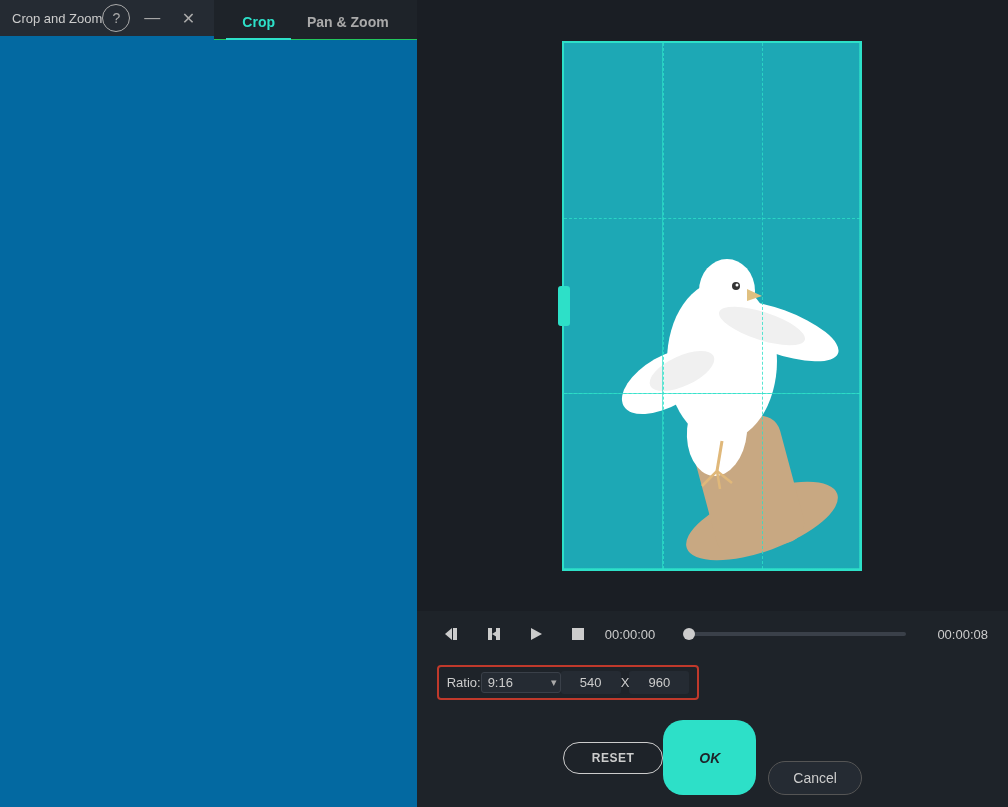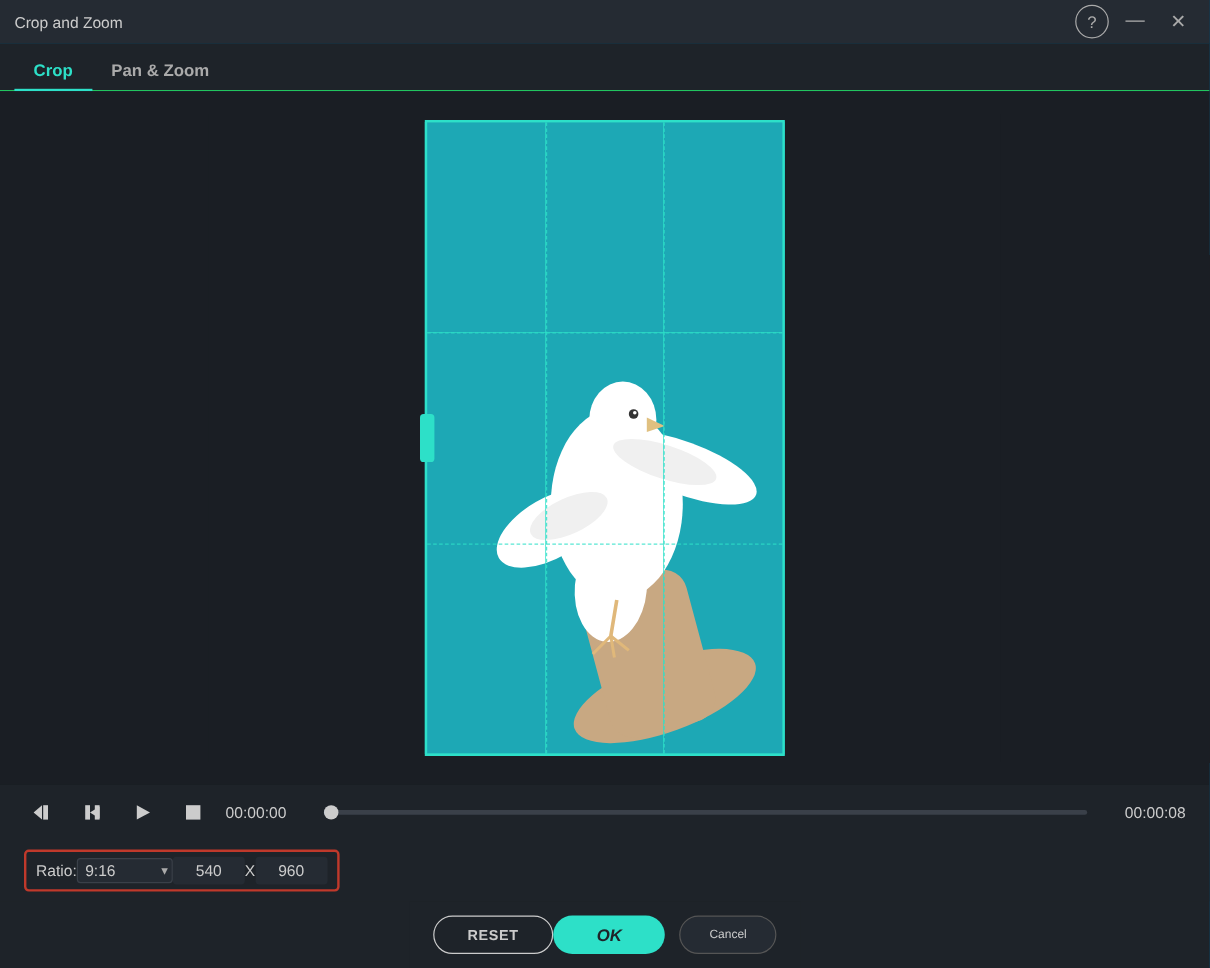--- a/index.html
+++ b/index.html
@@ -11,21 +11,21 @@
       width: 1008px;
       height: 807px;
       overflow: hidden;
     }
 
     .window {
       width: 1008px;
       height: 807px;
       background: #0369a1;
       display: flex;
-      flex-direction: column;
+      flex-direction: row;
     }
 
     .title-bar {
       display: flex;
       align-items: center;
       justify-content: space-between;
       padding: 0 12px;
       height: 36px;
       background: #252b33;
       flex-shrink: 0;
@@ -381,24 +381,25 @@
       padding: 8px 36px;
       border-radius: 20px;
       cursor: pointer;
       font-style: italic;
     }
 
     .btn-cancel {
       background: #252b33;
       border: 1.5px solid #555;
       color: #ccc;
-      font-size: 10px;
+      font-size: 14px;
       padding: 8px 24px;
       border-radius: 20px;
       cursor: pointer;
+      margin-top: 41px;
     }
 
     
     .bird-svg-container {
       width: 100%;
       height: 100%;
       position: absolute;
       top: 0; left: 0;
     }
   </style>

